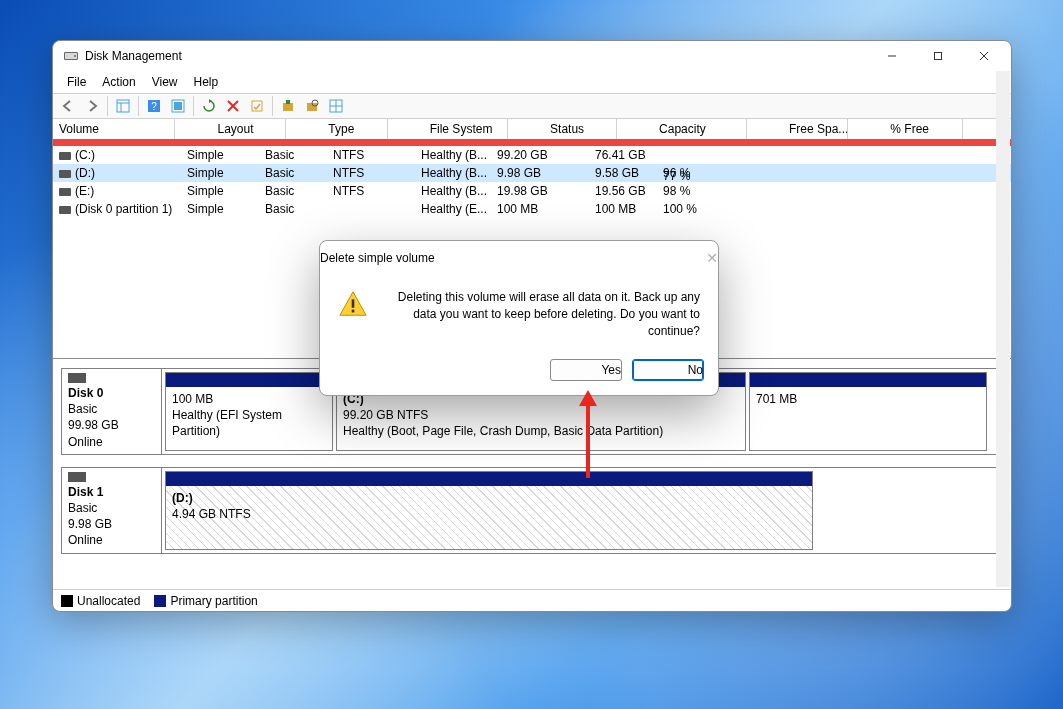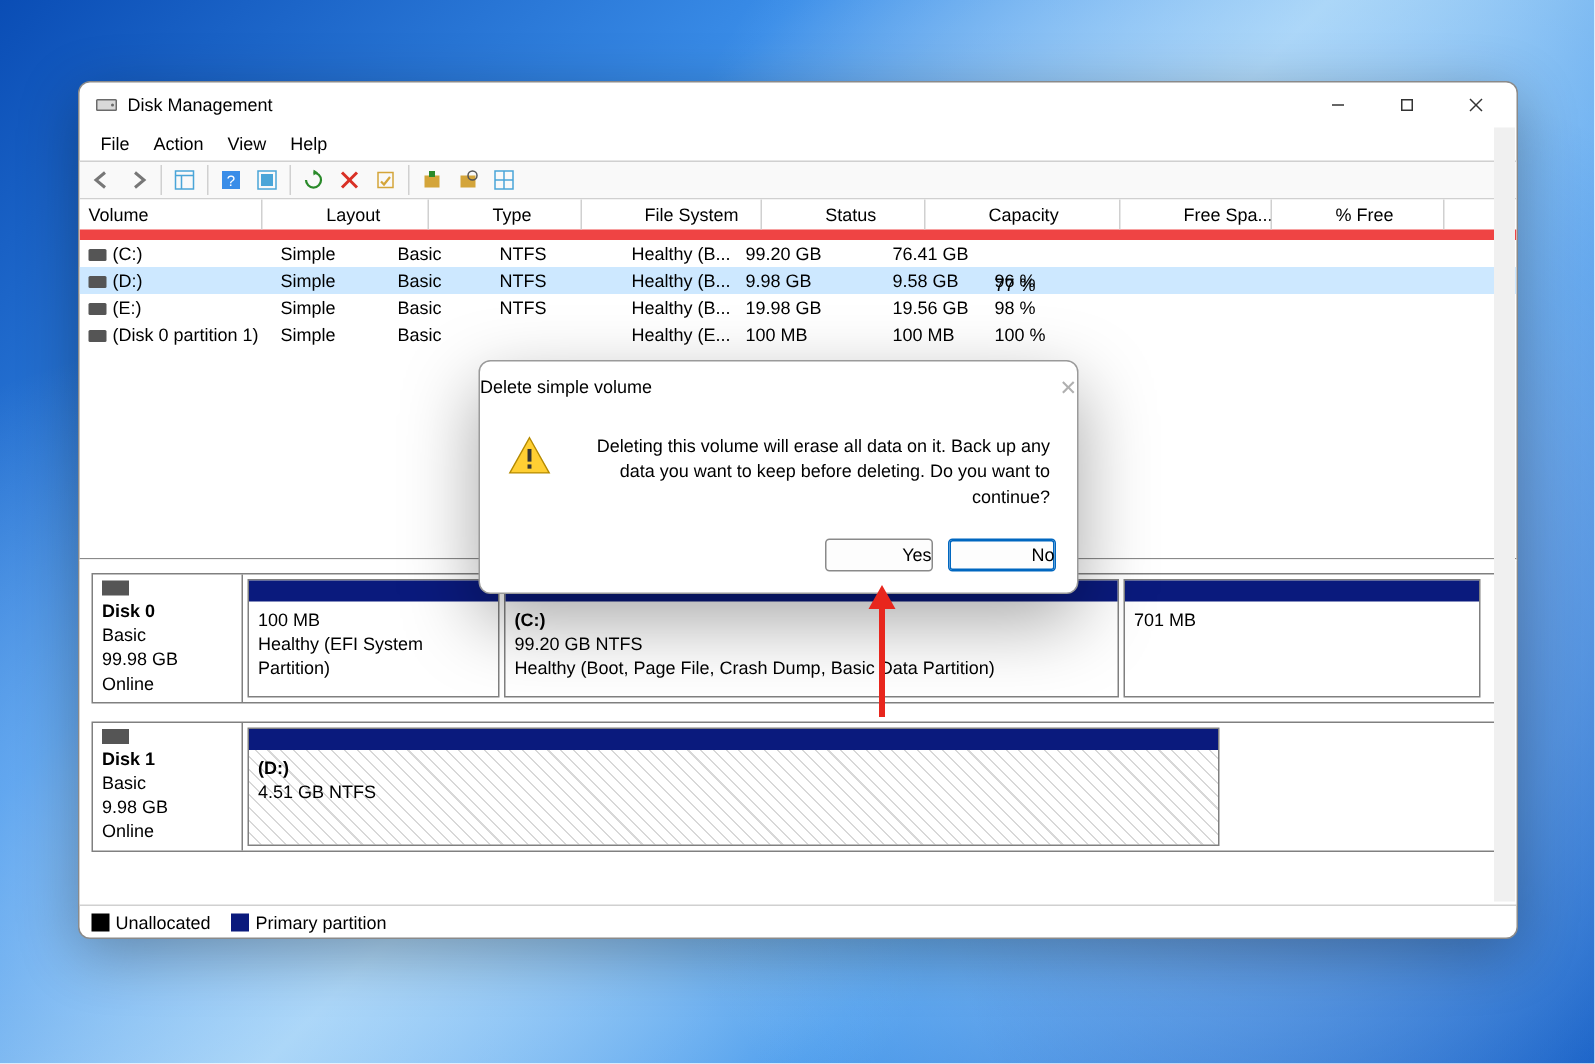--- a/index.html
+++ b/index.html
@@ -4,21 +4,21 @@
 <style>
   * { box-sizing: border-box; }
   html, body { margin:0; padding:0; width:1063px; height:709px; font-family:"Segoe UI",Arial,sans-serif; font-size:12px; color:#000; }
   .desktop { width:1063px; height:709px; position:relative; background:linear-gradient(135deg,#0a4db5 0%,#3a8de8 30%,#a8d4f5 50%,#4a9bec 70%,#0a56c2 100%); overflow:hidden;}
   
   .desktop::before{content:"";position:absolute;inset:0;background:
      radial-gradient(ellipse 700px 900px at 820px 350px,rgba(255,255,255,0.55) 0%,rgba(180,220,255,0.4) 35%,transparent 60%),
      radial-gradient(ellipse 600px 800px at 950px 500px,rgba(10,86,194,0.9) 0%,transparent 55%),
      radial-gradient(ellipse 800px 600px at 200px 550px,rgba(180,220,255,0.6) 0%,transparent 55%);
   }
-  .window{position:absolute;left:52px;top:54px;width:960px;height:572px;background:#fff;border:1px solid #8a8a8a;border-radius:8px;box-shadow:0 10px 40px rgba(0,0,0,0.3);display:flex;flex-direction:column;overflow:hidden;}
+  .window{position:absolute;left:52px;top:40px;width:960px;height:572px;background:#fff;border:1px solid #8a8a8a;border-radius:8px;box-shadow:0 10px 40px rgba(0,0,0,0.3);display:flex;flex-direction:column;overflow:hidden;}
   .titlebar{height:30px;display:flex;align-items:center;padding:0 4px 0 10px;}
   .titleicon{width:16px;height:16px;margin-right:6px;display:flex;align-items:center;justify-content:center;}
   .titleicon svg{width:16px;height:16px;}
   .titletext{flex:0 0 auto;}
   .titlespacer{flex:1;}
   .winbtn{width:46px;height:30px;display:flex;align-items:center;justify-content:center;}
   .winbtn svg{width:10px;height:10px;}
   .menubar{height:22px;display:flex;align-items:center;padding:0 6px;gap:0;}
   .menuitem{padding:2px 8px;}
   .toolbar{height:26px;border-top:1px solid #d0d0d0;border-bottom:1px solid #d0d0d0;display:flex;align-items:center;padding:0 4px;gap:2px;background:#f9f9f9;}
@@ -262,21 +262,21 @@
             <div class="di-ico"></div>
             <b>Disk 1</b>
             <span>Basic</span>
             <span>9.98 GB</span>
             <span>Online</span>
           </div>
           <div class="parts">
             <div class="part primary hatched" style="width: 648px;">
               <div class="part-cap"></div>
               <div class="pt"><b>(D:)</b></div>
-              <div class="pt">4.51 GB NTFS</div>
+              <div class="pt">4.94 GB NTFS</div>
             </div>
           </div>
         </div>
       </div>
 
     <div class="legend">
       <span><span class="lg-sw black"></span><span>Unallocated</span></span>
       <span><span class="lg-sw blue"></span><span>Primary partition</span></span>
     </div>
     <div class="scroll-stub"></div>

